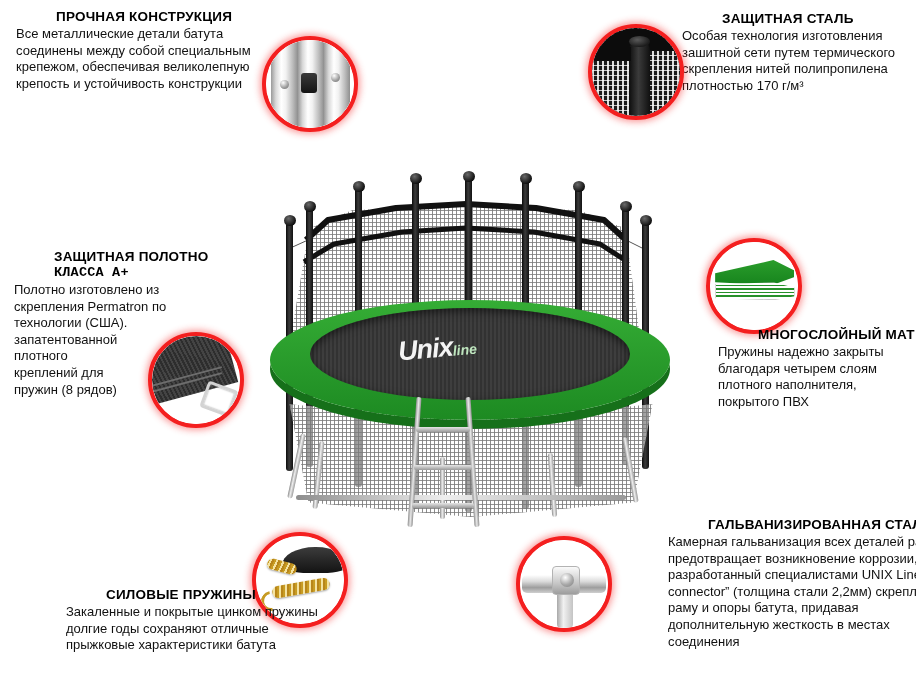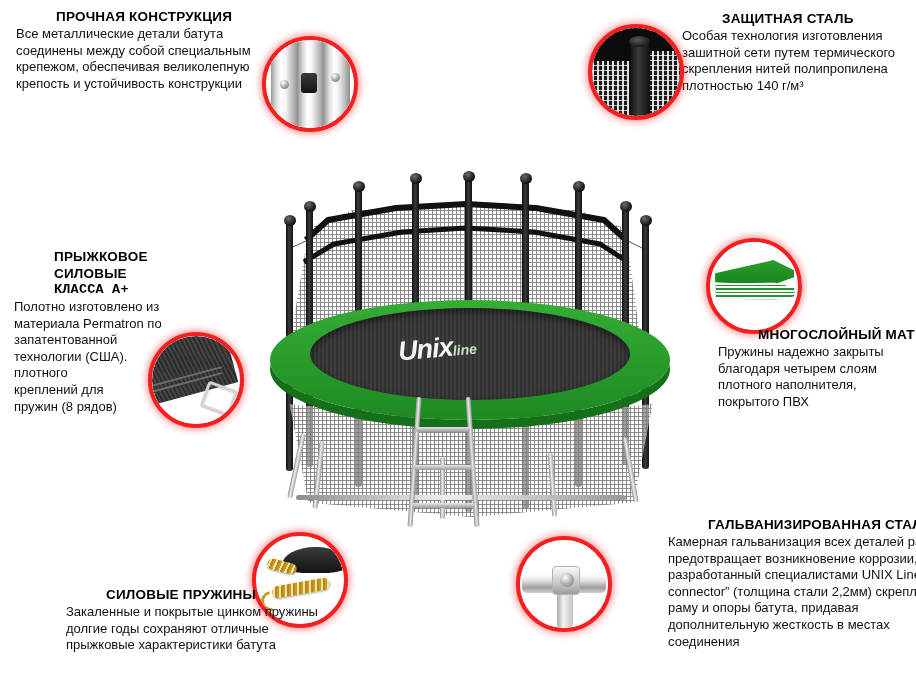--- a/index.html
+++ b/index.html
@@ -233,41 +233,41 @@
       <div class="tube" style="left:66%;width:30%;"></div>
       <div class="clamp" style="left:40%;top:38%;width:18%;height:22%;"></div>
       <div class="screw" style="left:16%;top:46%;"></div>
       <div class="screw" style="left:74%;top:38%;"></div>
     </div>
   </div>
 </div>
 
 <div class="callout-text" style="left:682px;top:10px;width:230px;">
   <h3>ЗАЩИТНАЯ СТАЛЬ</h3>
-  <p>Особая технология изготовления зашитной сети путем термического скрепления нитей полипропилена плотностью 140 г/м³</p>
+  <p>Особая технология изготовления зашитной сети путем термического скрепления нитей полипропилена плотностью 170 г/м³</p>
 </div>
 <div class="ring" style="left:588px;top:24px;width:96px;height:96px;">
   <div class="inner">
     <div class="net-art">
       <div class="mesh"></div>
       <div class="band" style="left:0;top:0;width:100%;height:26%;"></div>
       <div class="sleeve" style="left:42%;top:14%;width:24%;height:86%;"></div>
       <div class="cap" style="left:42%;top:9%;width:24%;height:13%;"></div>
       <div class="band" style="left:0;top:22%;width:44%;height:16%;"></div>
     </div>
   </div>
 </div>
 
 <div class="callout-text" style="left:14px;top:248px;width:210px;">
-  <h3>ПРЫЖКОВОЕ СИЛОВЫЕ</h3>
+  <h3>ЗАЩИТНАЯ ПОЛОТНО</h3>
   <h3 style="margin-top:-2px;font-family:Liberation Mono, monospace;">КЛАССА А+</h3>
   <p>Полотно изготовлено из</p>
-  <p>материала Permatron по</p>
+  <p>скрепления Permatron по</p>
+  <p>технологии (США).</p>
   <p>запатентованной</p>
-  <p>технологии (США).</p>
   <p>плотного</p>
   <p>креплений для</p>
   <p>пружин (8 рядов)</p>
 </div>
 <div class="ring" style="left:148px;top:332px;width:96px;height:96px;">
   <div class="inner">
     <div class="jump-art">
       <div class="fabric" style="left:-22%;top:-18%;width:110%;height:86%;"></div>
       <div class="stitch" style="left:-6%;top:46%;width:86%;"></div>
       <div class="stitch" style="left:-6%;top:52%;width:86%;"></div>

